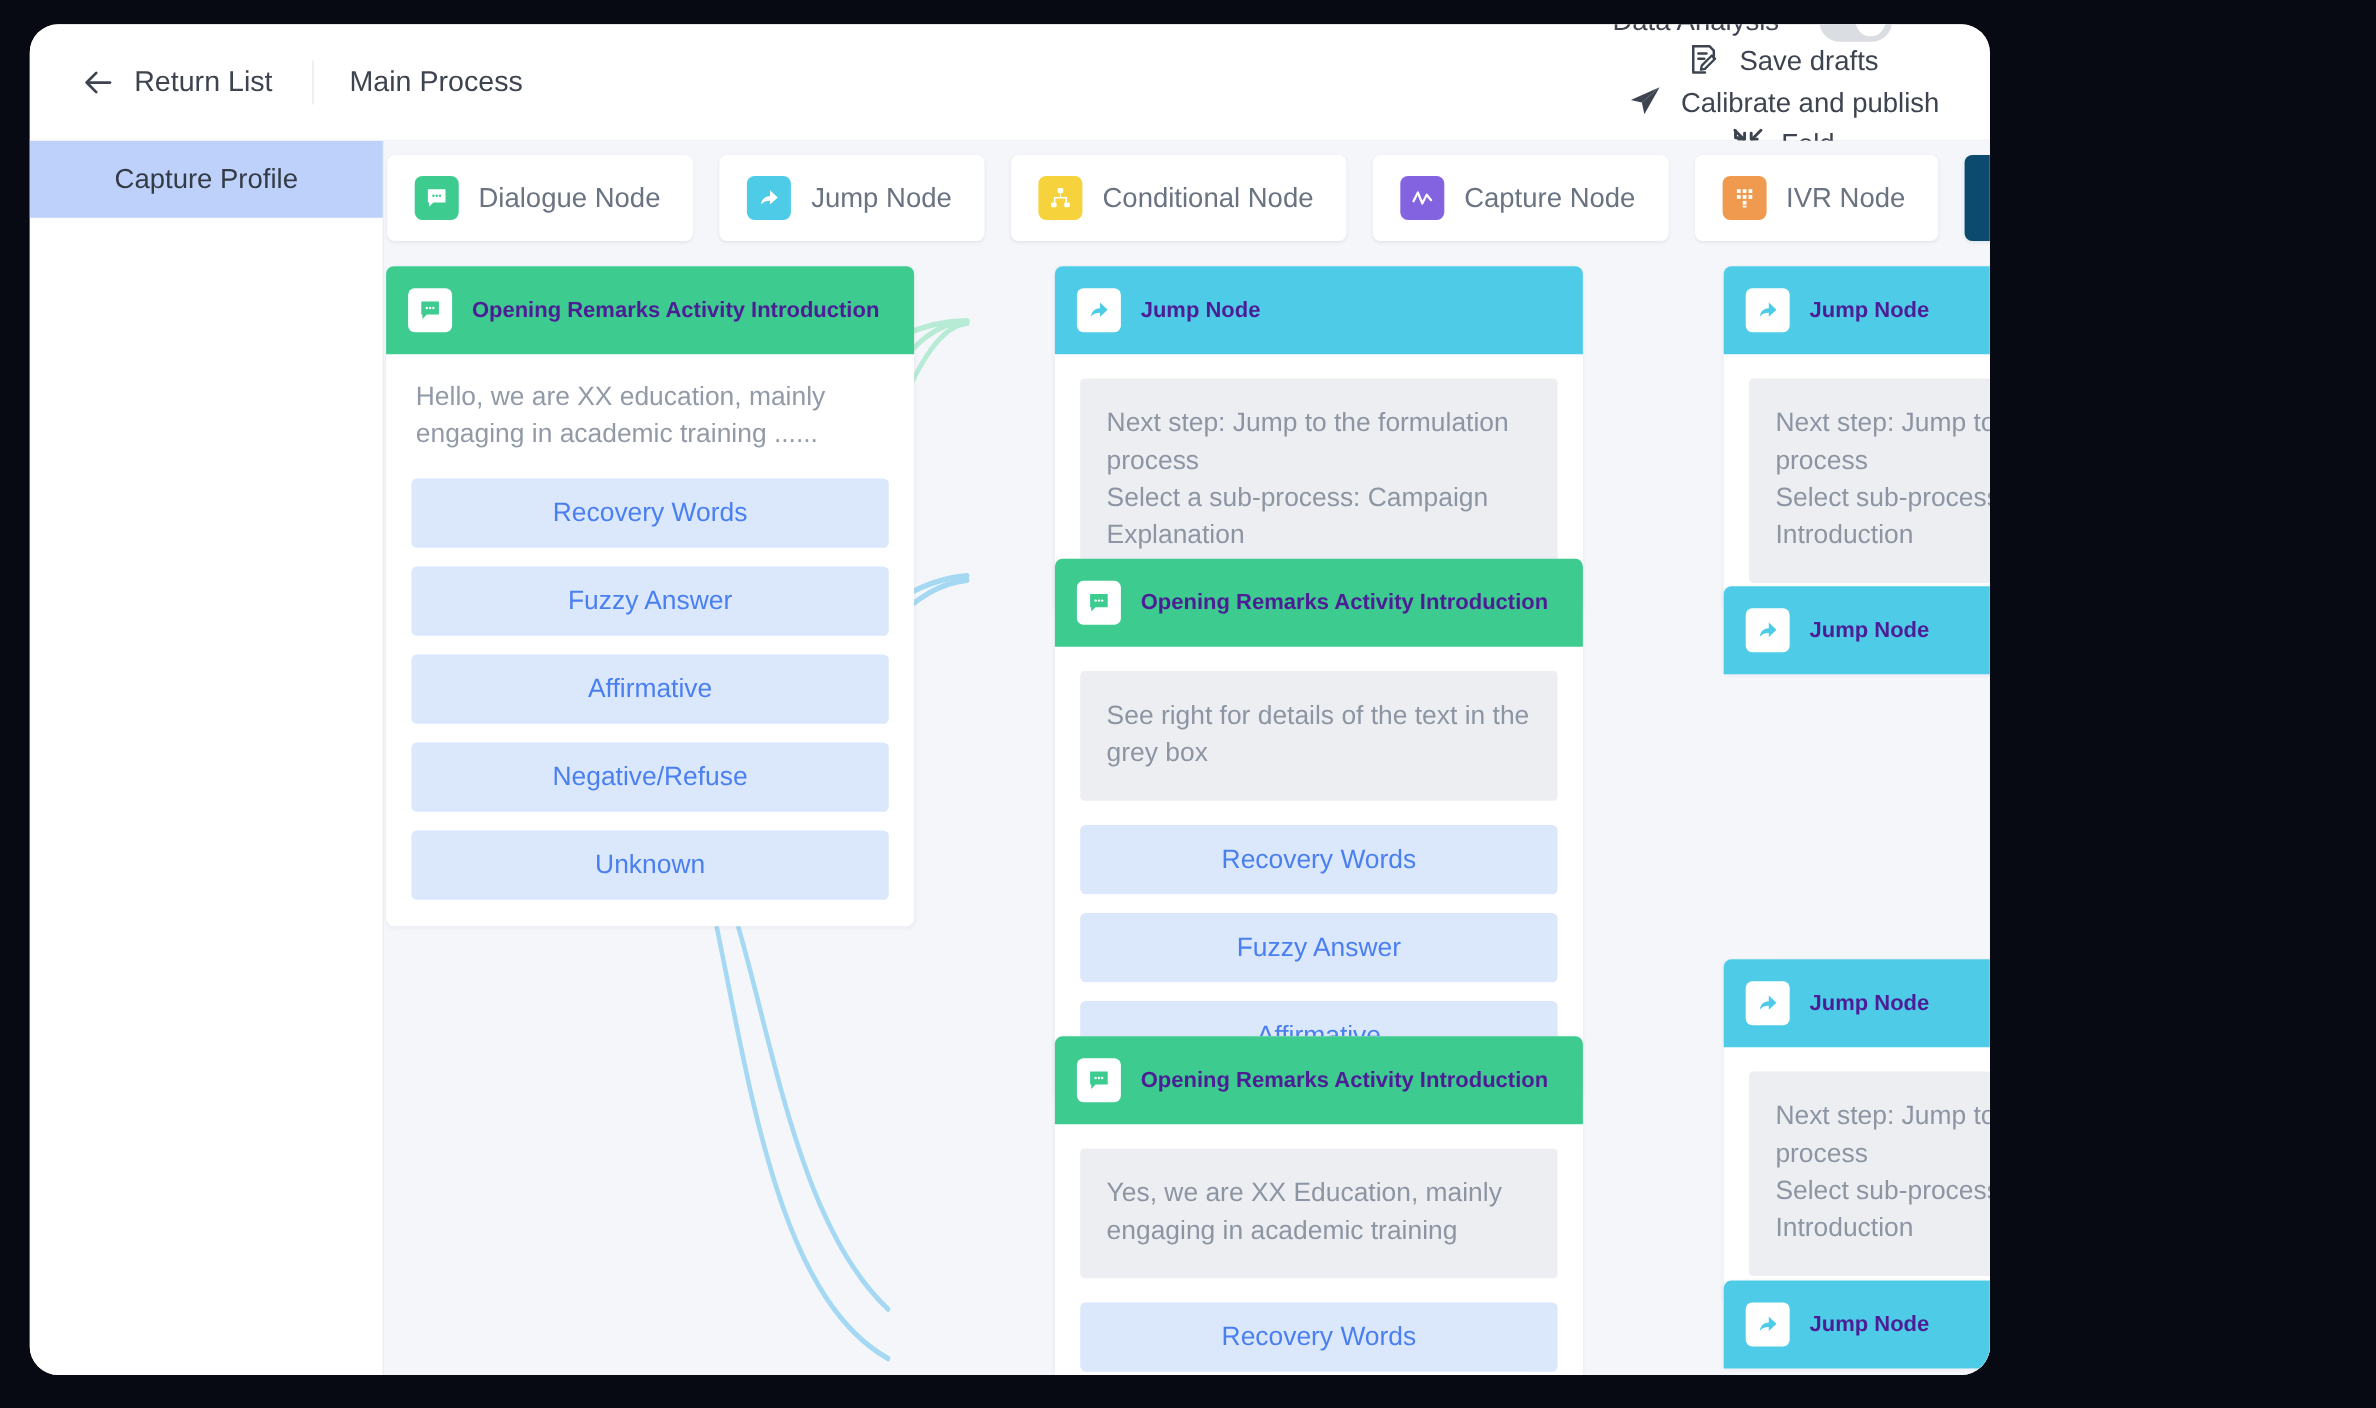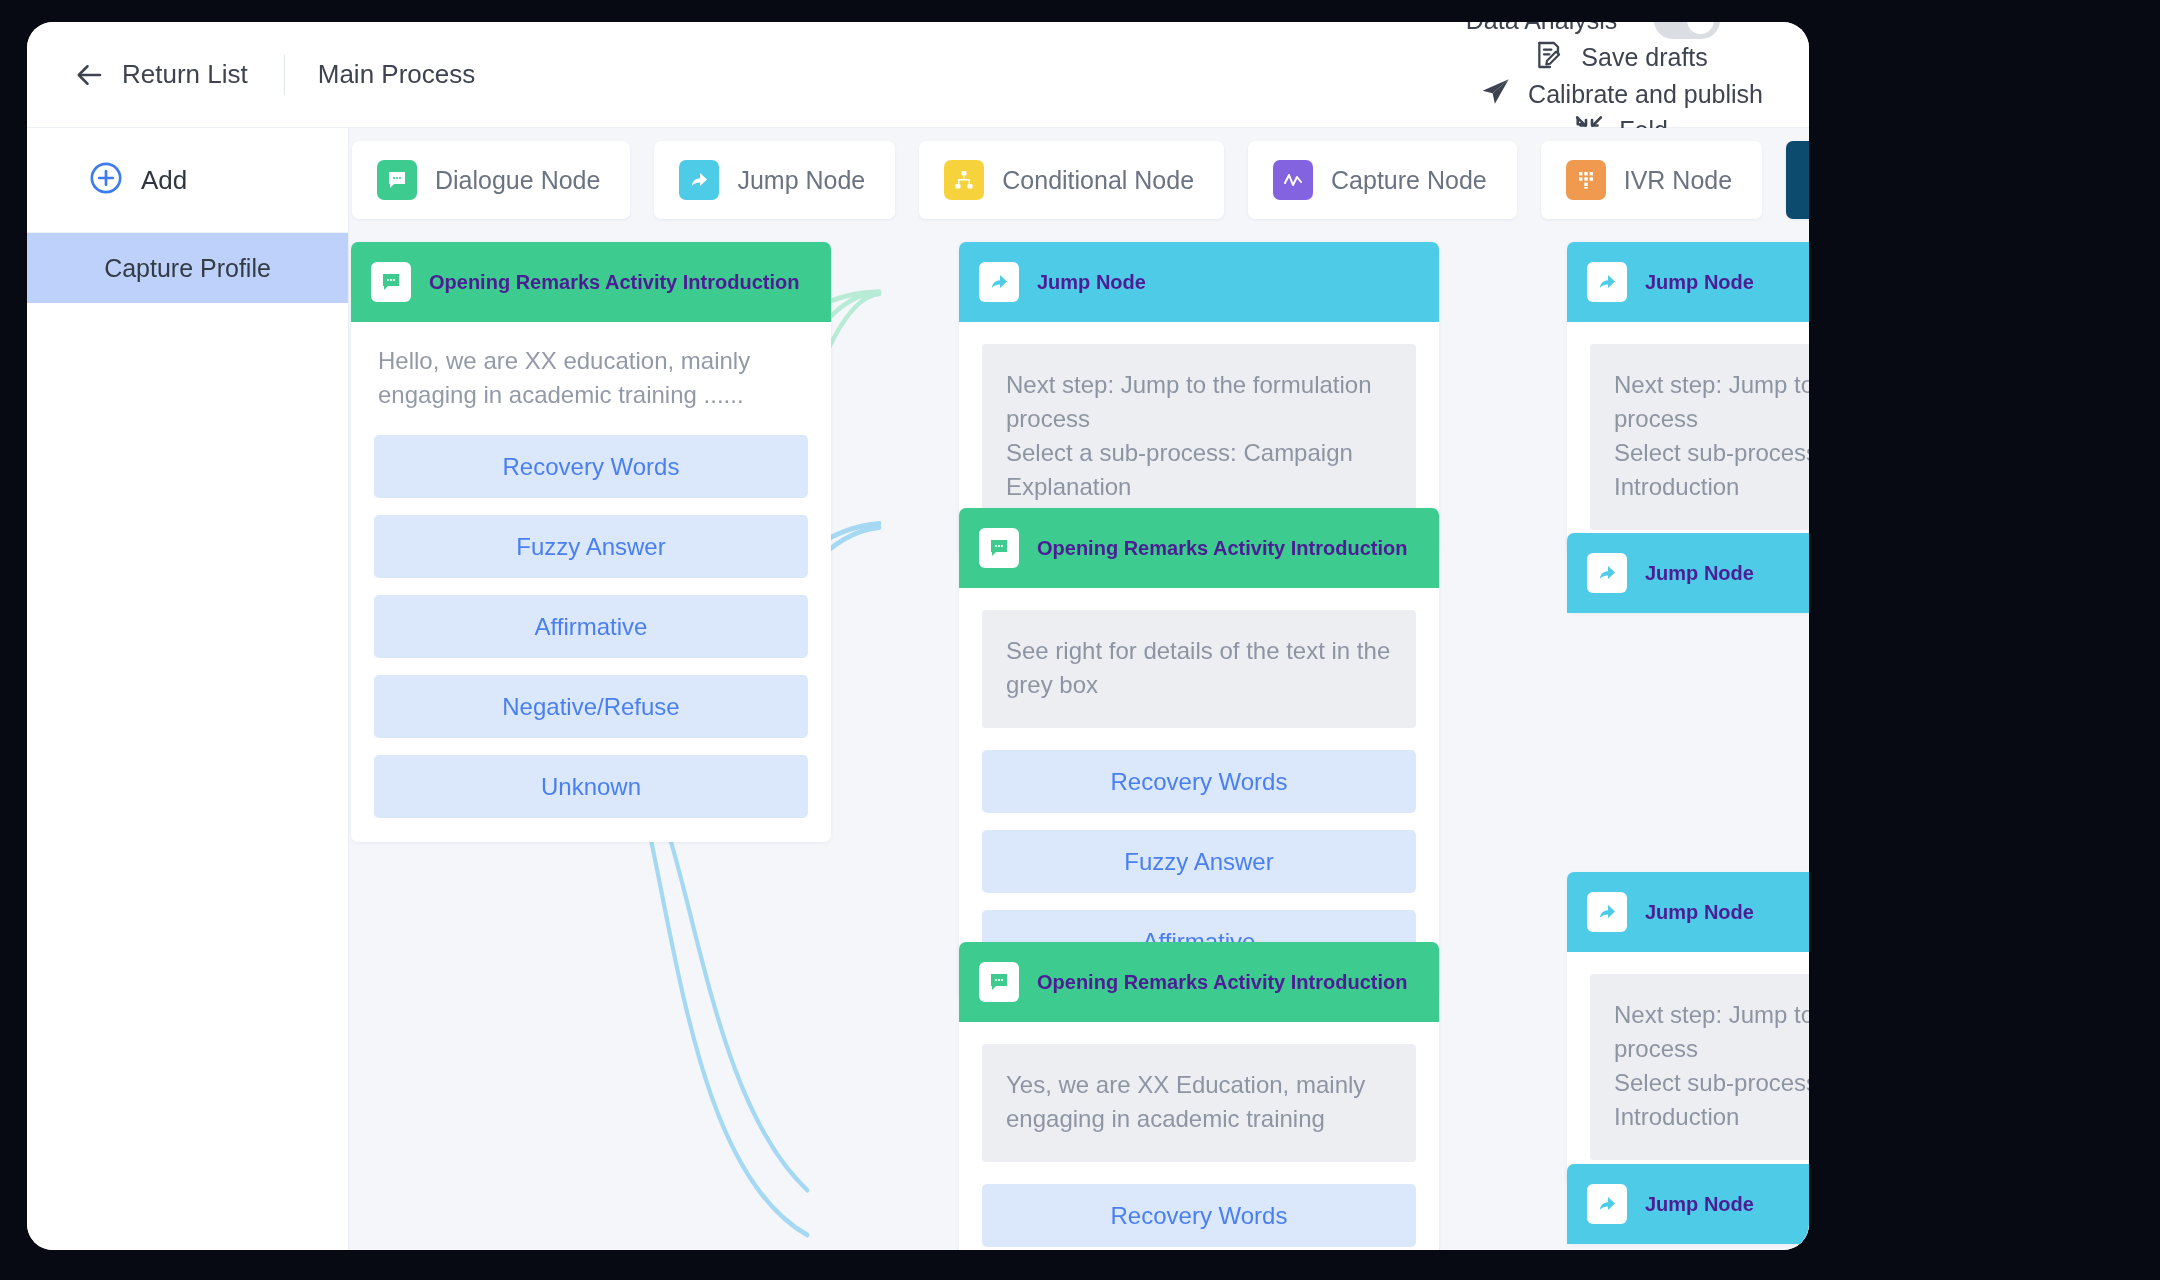--- a/index.html
+++ b/index.html
@@ -212,30 +212,20 @@
           </svg>
         </span>
         <span class="hdr-txt">Fold</span>
       </div>
     </div>
   </div>
 
   <div class="body">
 
     <div class="sidebar">
-      <div class="add-row">
-        <span class="ico">
-          <svg width="34" height="34" viewBox="0 0 24 24" fill="none" stroke="#3f7ceb" stroke-width="1.9" stroke-linecap="round">
-            <circle cx="12" cy="12" r="10"></circle>
-              <line x1="12" y1="7.2" x2="12" y2="16.8"></line>
-              <line x1="7.2" y1="12" x2="16.8" y2="12"></line>
-          </svg>
-        </span>
-        <span class="add-label">Add</span>
-      </div>
       <div class="side-item active">
         <span>Capture Profile</span>
       </div>
     </div>
 
     <div class="canvas">
 
       <div class="toolbar">
 
         <div class="tool-chip">

